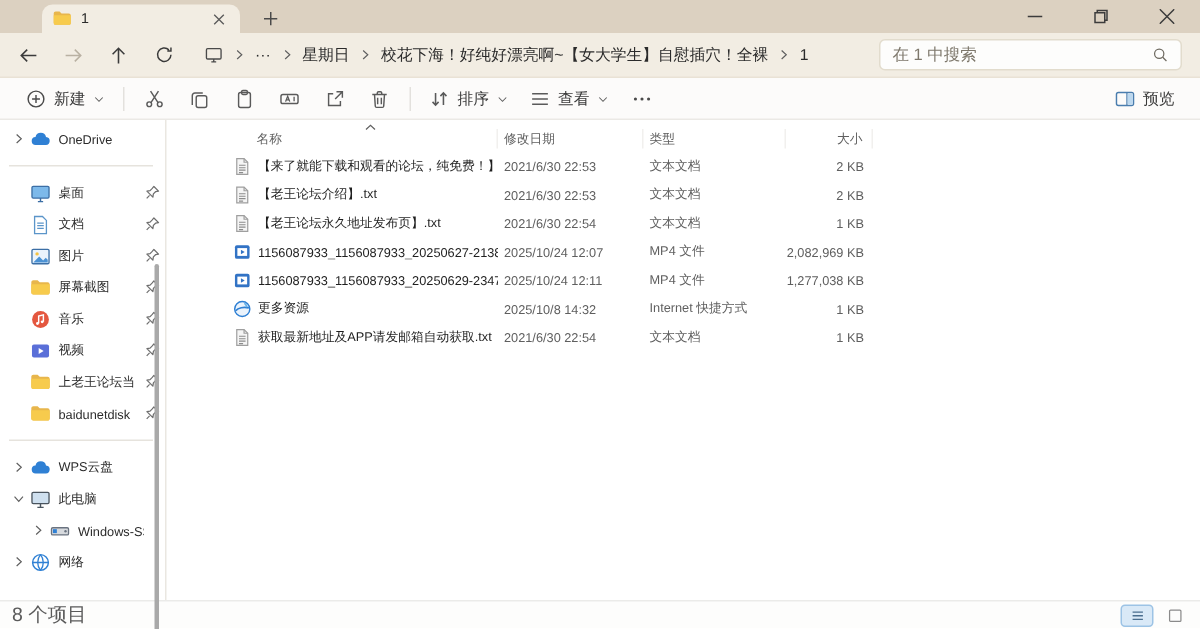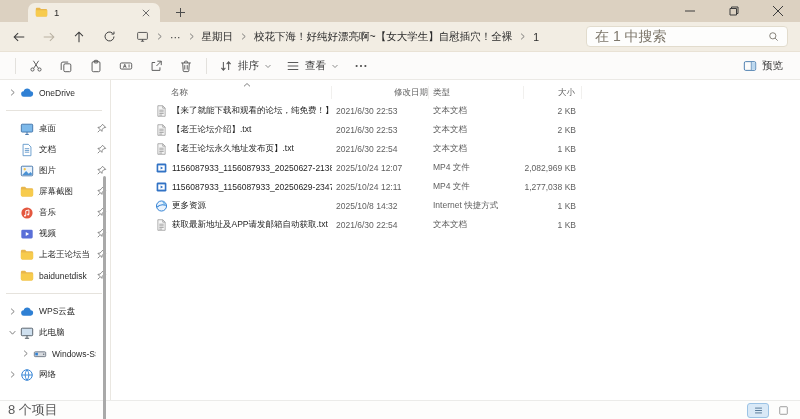--- a/index.html
+++ b/index.html
@@ -23,21 +23,21 @@
   .addressrow { height:30px; background:#f2ede3; display:flex; align-items:center;
     border-bottom:1px solid #e9e2d5; padding:0 12px 0 6px; }
   .navbtn { width:26px; height:24px; display:flex; align-items:center; justify-content:center; border-radius:4px; }
   .navbtn + .navbtn { margin-left:4px; }
   .breadcrumb { flex:1; display:flex; align-items:center; margin-left:10px; min-width:0;
     font-size:10.5px; color:#2b2b2b; white-space:nowrap; overflow:hidden; }
   .crumb { padding:2px 4px; border-radius:3px; }
   .crumb-sep { padding:0 2px; display:flex; align-items:center; }
   .searchbox { width:202px; height:21px; background:#fdfdfc; border:1px solid #e2dccd;
     border-radius:4px; display:flex; align-items:center; padding:0 8px; margin-left:10px; }
-  .search-text { flex:1; font-size:14px; color:#7d776b; white-space:nowrap; overflow:hidden; }
+  .search-text { flex:1; font-size:11px; color:#7d776b; white-space:nowrap; overflow:hidden; }
 
   
   .toolbar { height:28px; background:#fcfbfa; border-bottom:1px solid #ebe9e5;
     display:flex; align-items:center; padding:0 10px; }
   .tbtn { display:flex; align-items:center; gap:5px; height:24px; padding:0 7px;
     border-radius:4px; font-size:10.5px; color:#3a3a3a; }
   .tico { width:30px; justify-content:center; }
   .tsep { width:1px; height:16px; background:#e3e1dd; margin:0 5px; }
   .toolbar-right { margin-left:auto; display:flex; align-items:center; }
 
@@ -57,21 +57,21 @@
   .side-divider { height:1px; background:#e6e3dd; margin:7px 8px 7px 6px; }
   .side-scrollbar { position:absolute; right:2px; top:48px; width:3px; height:256px;
     background:#a9a9a9; border-radius:2px; }
 
   
   .filepane { flex:1; padding-top:4px; min-width:0; position:relative; }
   .list-header { display:flex; align-items:center; height:17px; padding-left:8px;
     font-size:8.5px; color:#5f5f5f; position:relative; }
   .hc { white-space:nowrap; overflow:hidden; border-right:1px solid #f1f0ee; height:13px; line-height:13px; }
   .h-name { width:177px; padding-left:16px; }
-  .h-date { width:97px; padding-left:4px;text-align:right; }
+  .h-date { width:97px; padding-left:4px; }
   .h-type { width:95px; padding-left:4px; }
   .h-size { width:58px; text-align:right; padding-right:6px; }
   .sort-caret { position:absolute; left:96px; top:-2px; }
 
   .frow { display:flex; align-items:center; height:19px; padding-left:8px; font-size:8.5px; }
   .f-ico { width:13px; height:14px; flex:none; margin-right:4px; }
   .f-name { width:160px; color:#1f1f1f; white-space:nowrap; overflow:hidden; }
   .f-date { width:97px; color:#5f5f5f; padding-left:4px; white-space:nowrap; }
   .f-type { width:95px; color:#5f5f5f; padding-left:4px; white-space:nowrap; overflow:hidden; }
   .f-size { width:58px; color:#5f5f5f; text-align:right; padding-right:6px; white-space:nowrap; }
@@ -263,20 +263,34 @@
     <span>
       <svg width="11" height="11" viewBox="0 0 16 16">
           <circle cx="7" cy="7" r="4.5" fill="none" stroke="#6e6a60" stroke-width="1.2"></circle>
           <path d="M10.4 10.4 14 14" stroke="#6e6a60" stroke-width="1.2"></path>
         </svg>
     </span>
   </div>
 </div>
 
 <div class="toolbar">
+  <div class="tbtn">
+    <span>
+      <svg width="14" height="14" viewBox="0 0 16 16">
+          <circle cx="8" cy="8" r="6" fill="none" stroke="#4a4a4a" stroke-width="1.1"></circle>
+          <path d="M8 5v6M5 8h6" stroke="#4a4a4a" stroke-width="1.1"></path>
+        </svg>
+    </span>
+    <span>新建</span>
+    <span>
+      <svg width="8" height="8" viewBox="0 0 16 16">
+          <path d="M3 6l5 5 5-5" fill="none" stroke="#5f5f5f" stroke-width="1.4"></path>
+        </svg>
+    </span>
+  </div>
   <div class="tsep"></div>
   <div class="tbtn tico">
     <svg width="14" height="14" viewBox="0 0 16 16">
         <circle cx="4" cy="12" r="1.8" fill="none" stroke="#5a5a5a" stroke-width="1.1"></circle>
         <circle cx="12" cy="12" r="1.8" fill="none" stroke="#5a5a5a" stroke-width="1.1"></circle>
         <path d="M5.3 10.7 11 2M10.7 10.7 5 2" stroke="#5a5a5a" stroke-width="1.1" fill="none"></path>
       </svg>
   </div>
   <div class="tbtn tico">
     <svg width="14" height="14" viewBox="0 0 16 16">

